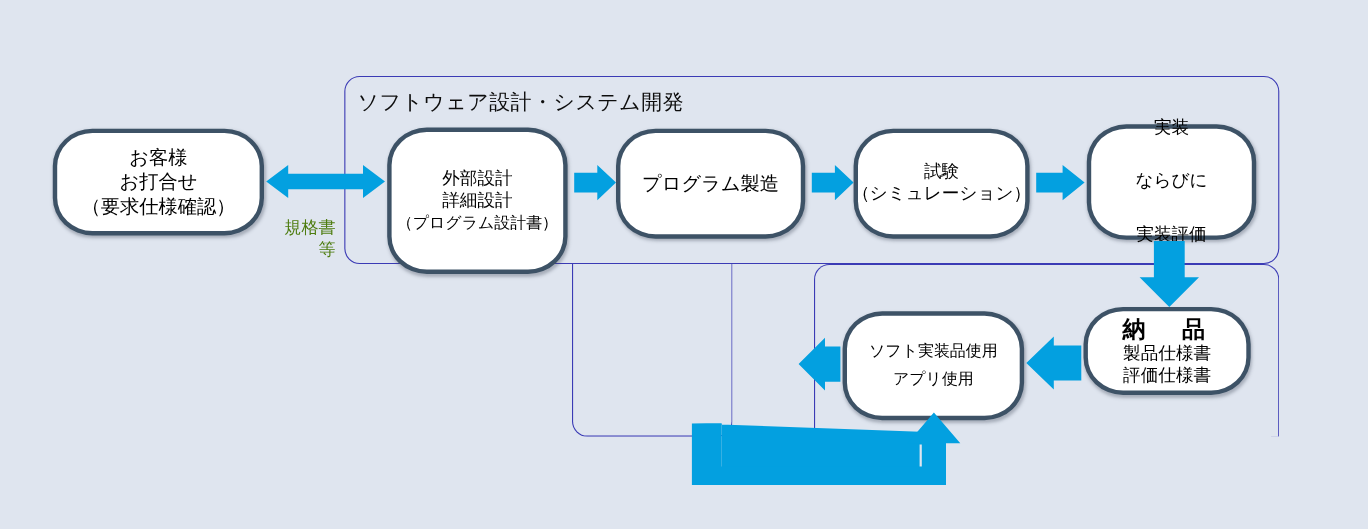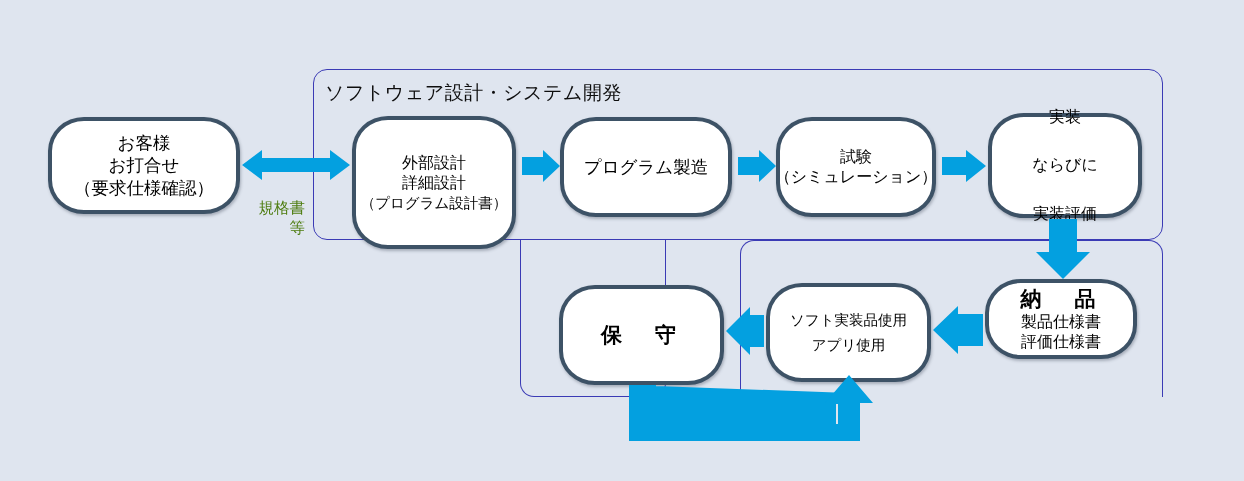--- a/index.html
+++ b/index.html
@@ -116,23 +116,20 @@
     <span class="ln bold">納　品</span>
     <span class="ln mid">製品仕様書</span>
     <span class="ln mid">評価仕様書</span>
   </div>
 
   <div class="node" style="left:766px; top:283px; width:165px; height:99px;">
     <span class="ln small">ソフト実装品使用</span>
     <span class="ln small" style="margin-top:6px;">アプリ使用</span>
   </div>
 
-  <div class="node" style="left:559px; top:285px; width:165px; height:100px;">
-    <span class="ln bold">保　守</span>
-  </div>
 
   <div class="edge-label" style="left:239px; top:198px; width:66px;">
     <div>規格書</div>
     <div>等</div>
   </div>
 
   <svg id="arrows" viewBox="0 0 1244 481">
 
     <g>
       <polygon fill="#03A0E0" points="242,165 262,150 262,158 330,158 330,150 350,165 330,180 330,172 262,172 262,180"></polygon>

